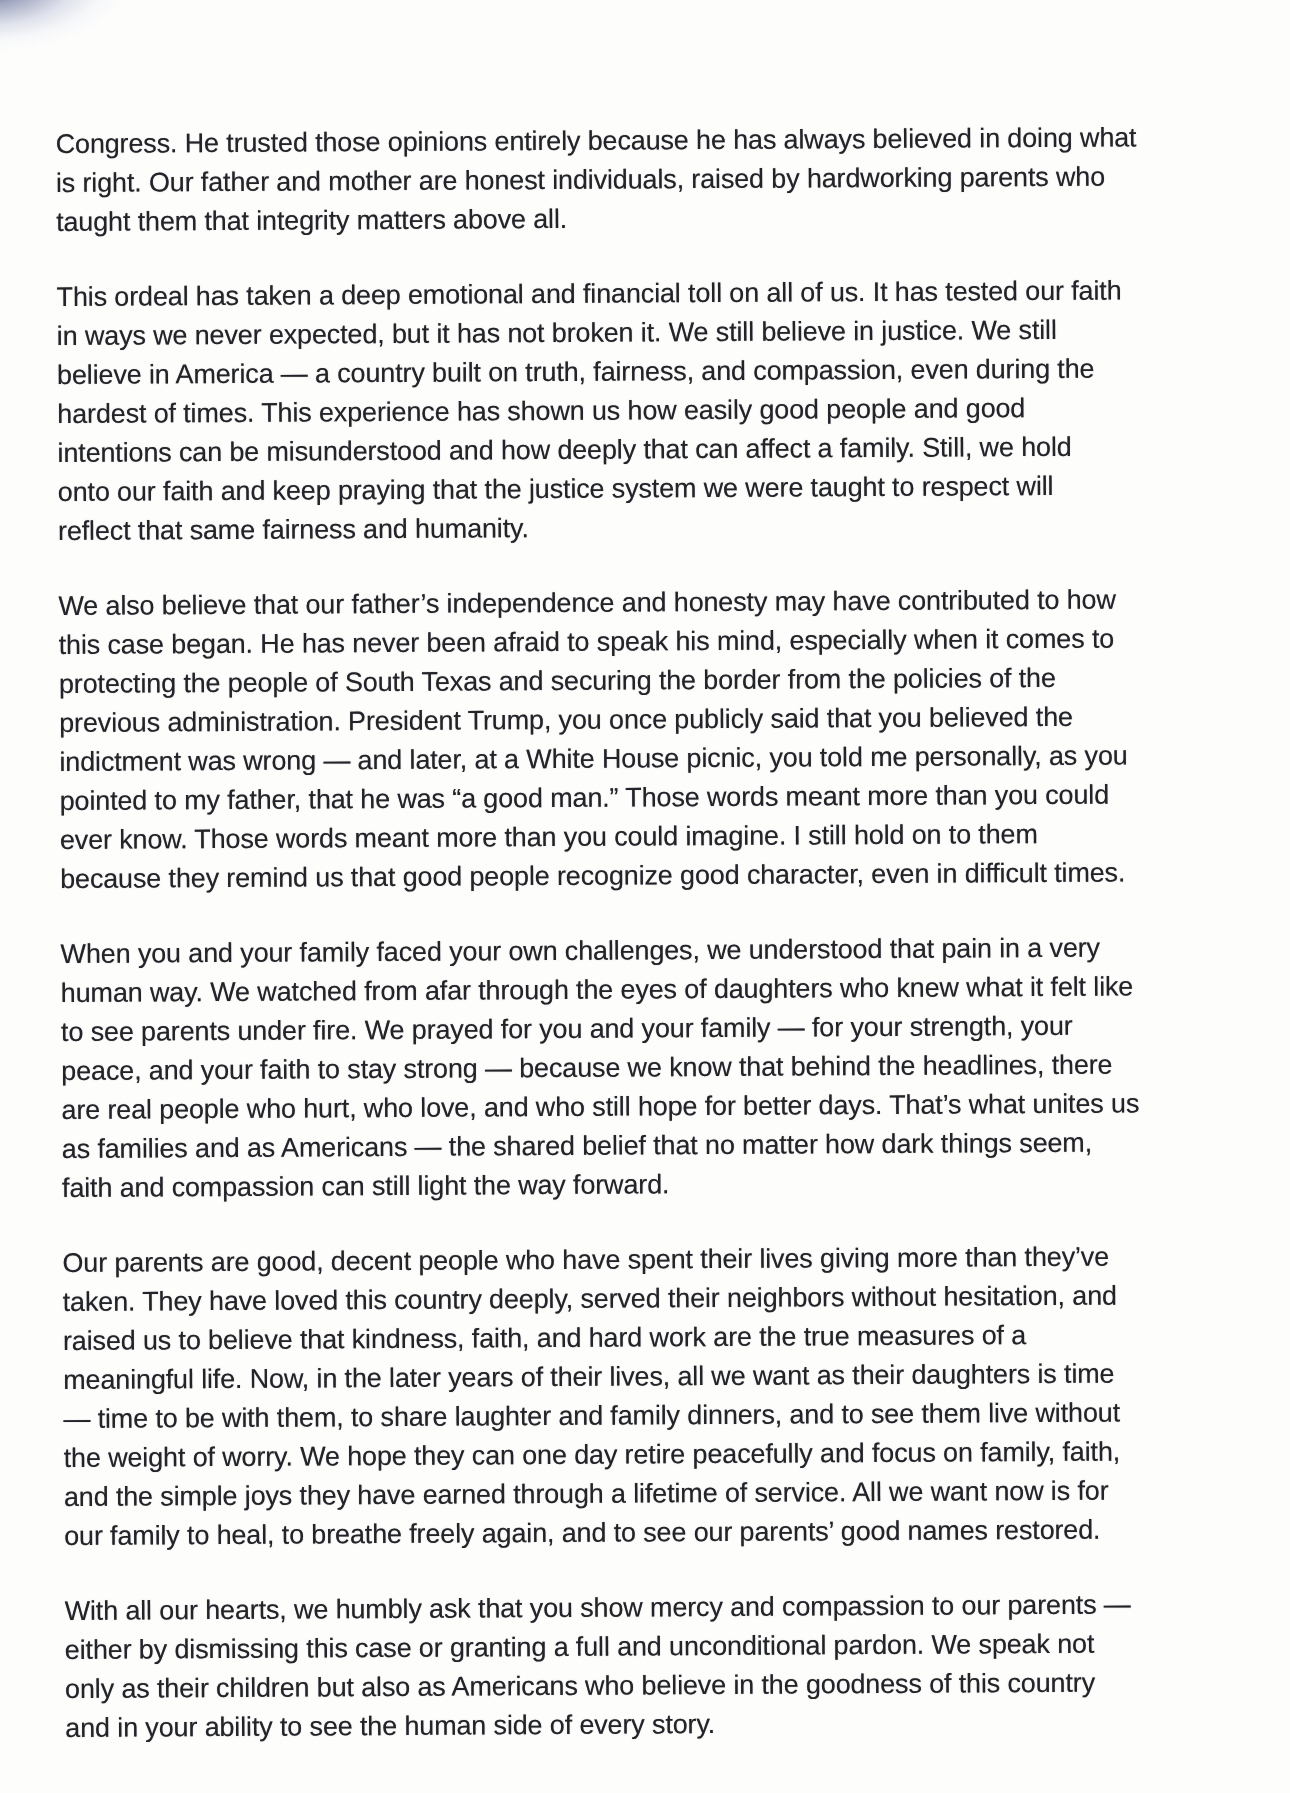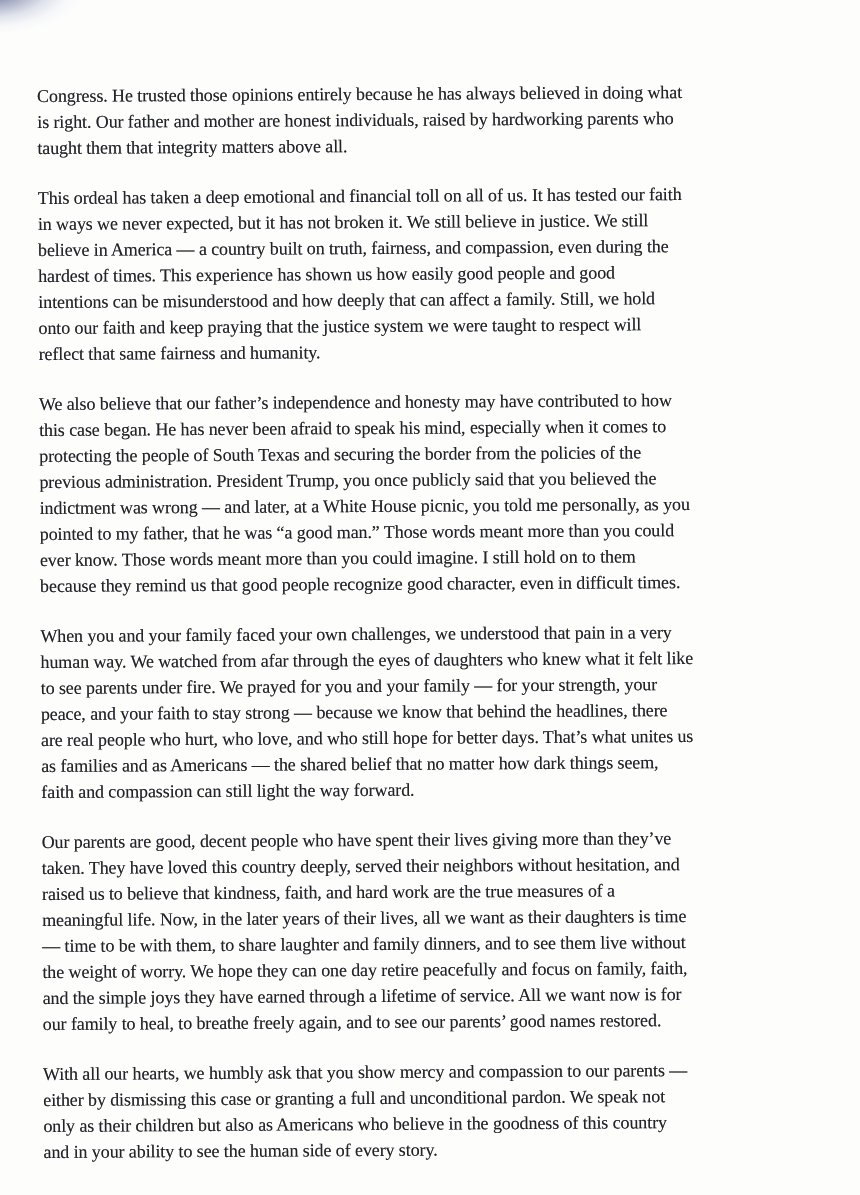--- a/index.html
+++ b/index.html
@@ -6,21 +6,21 @@
     margin: 0;
     padding: 0;
     background: #ffffff;
   }
   .page {
     position: relative;
     width: 860px;
     height: 1195px;
     background: #fdfdfc;
     overflow: hidden;
-    font-family: Liberation Serif, serif;
+    font-family: Liberation Sans, sans-serif;
   }
   
   .corner-smudge {
     position: absolute;
     top: 0;
     left: 0;
     width: 150px;
     height: 95px;
     pointer-events: none;
     background:

